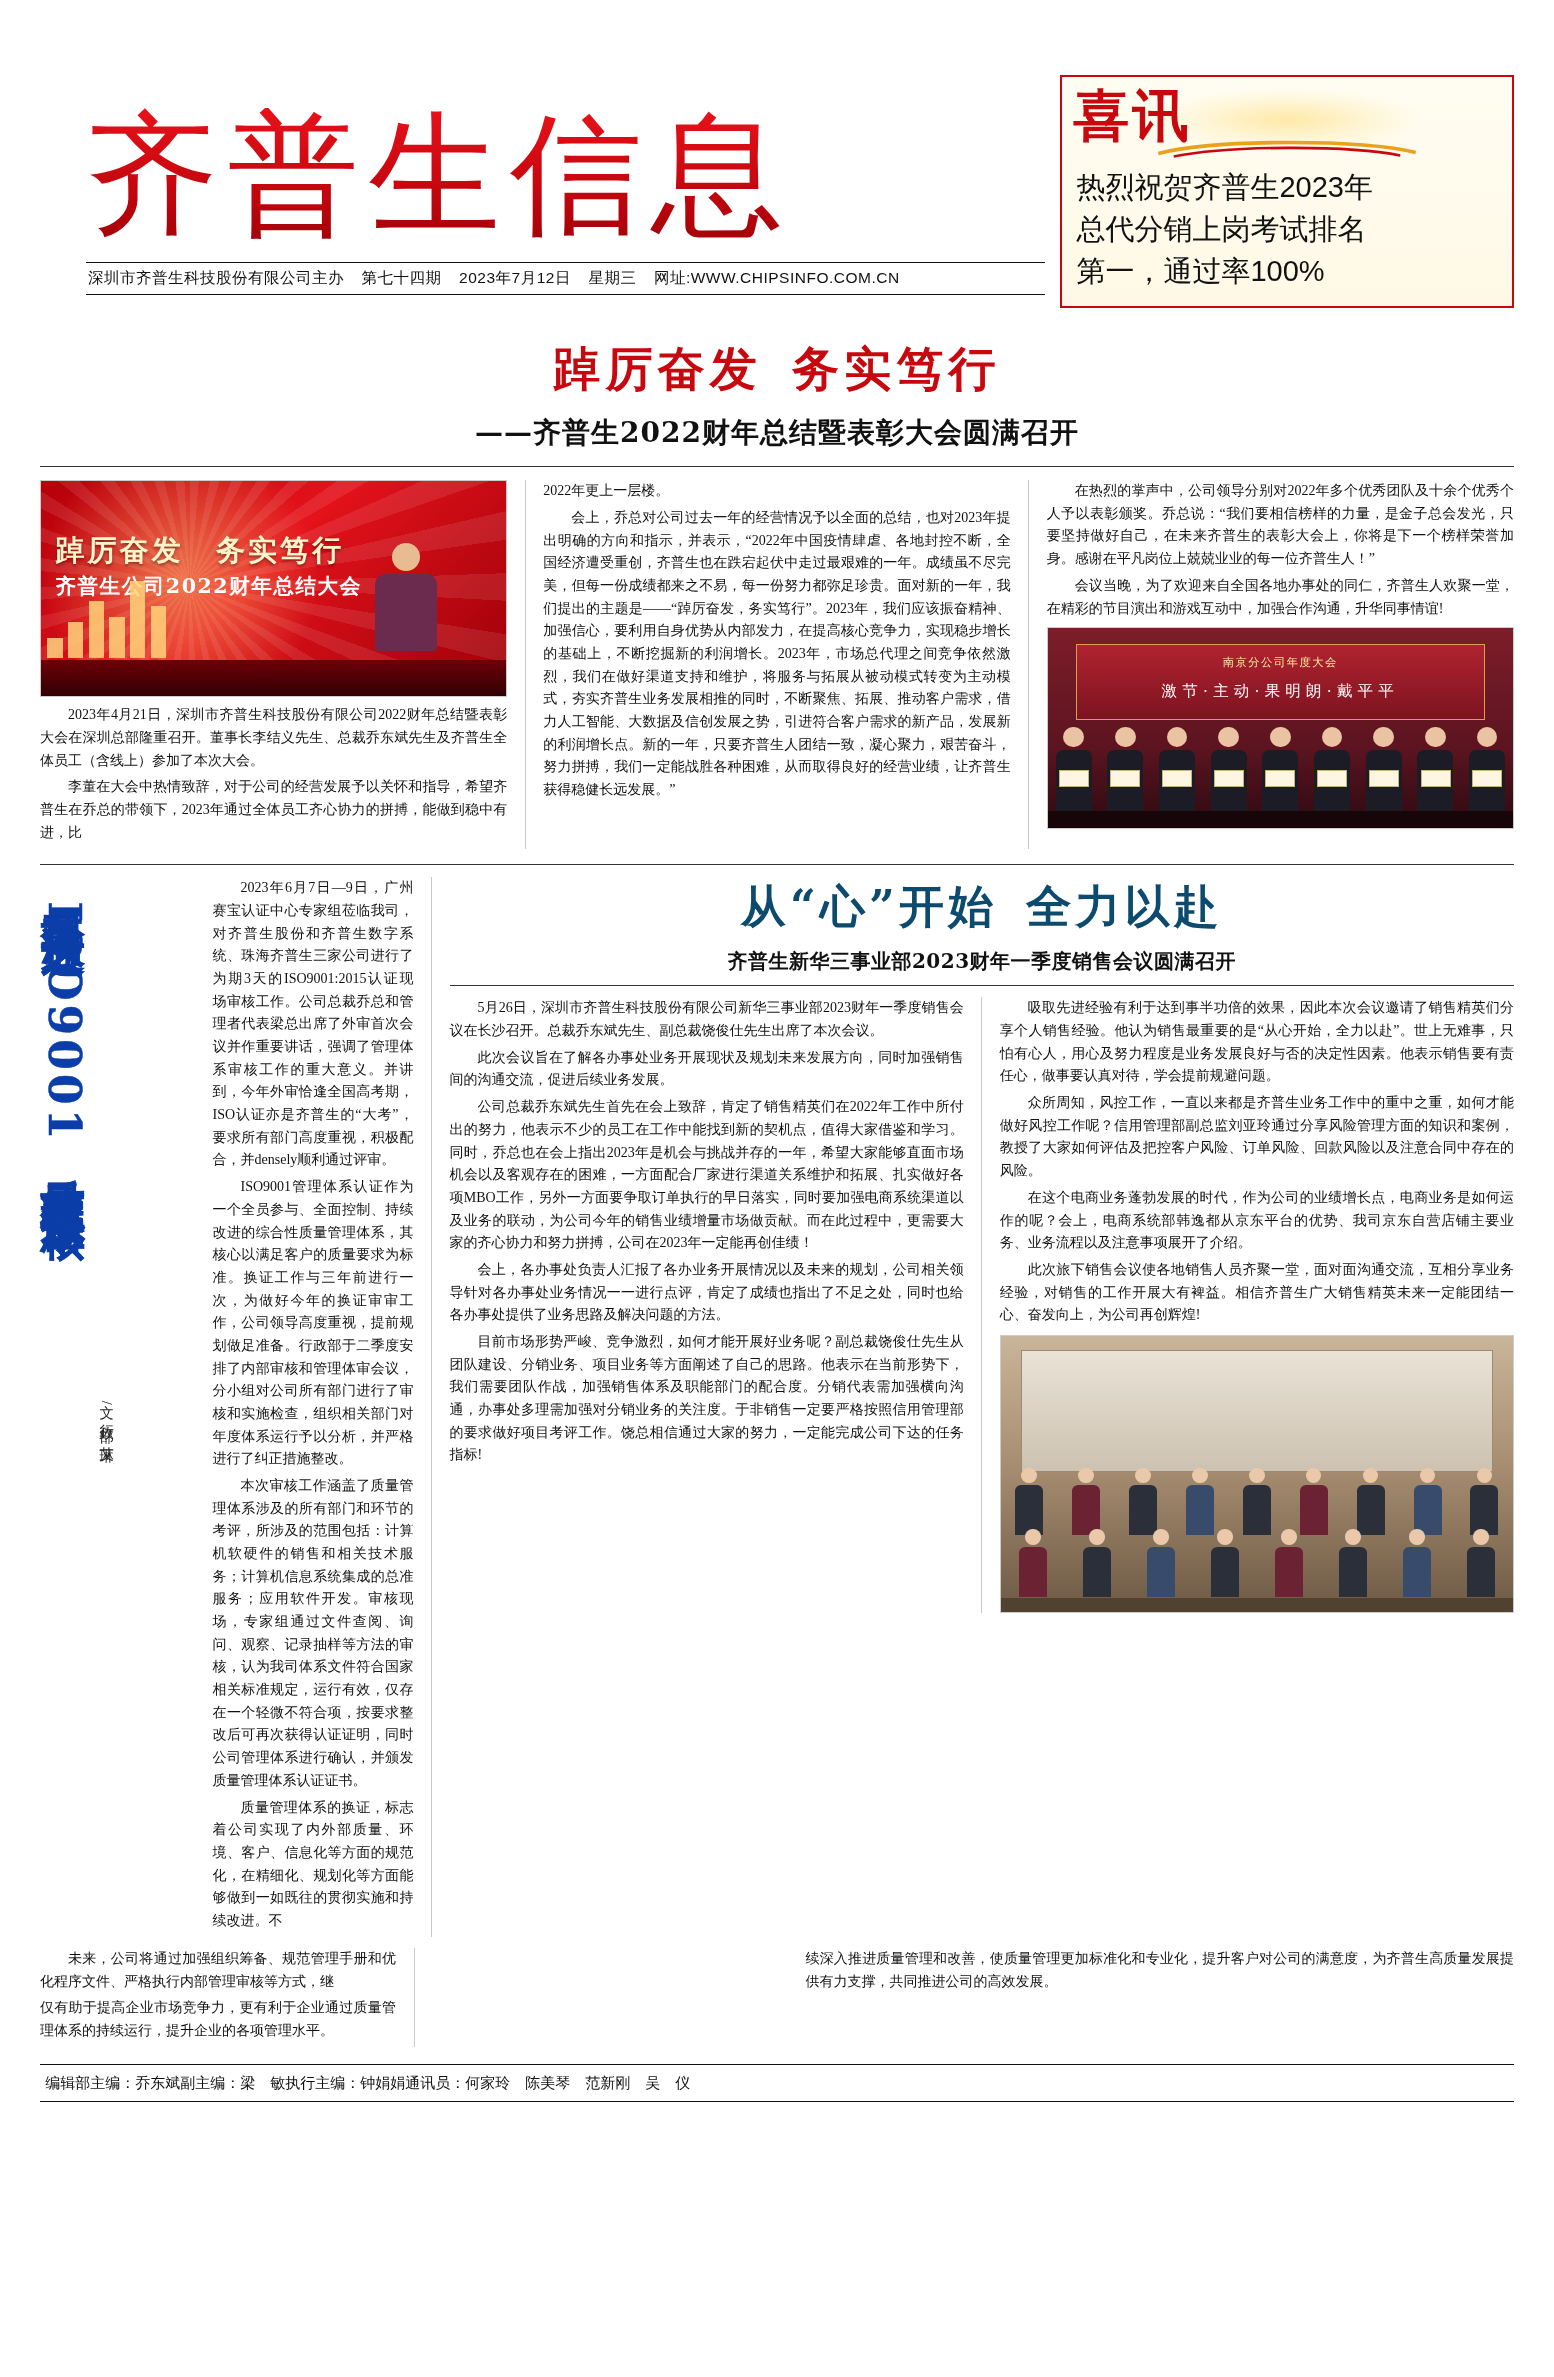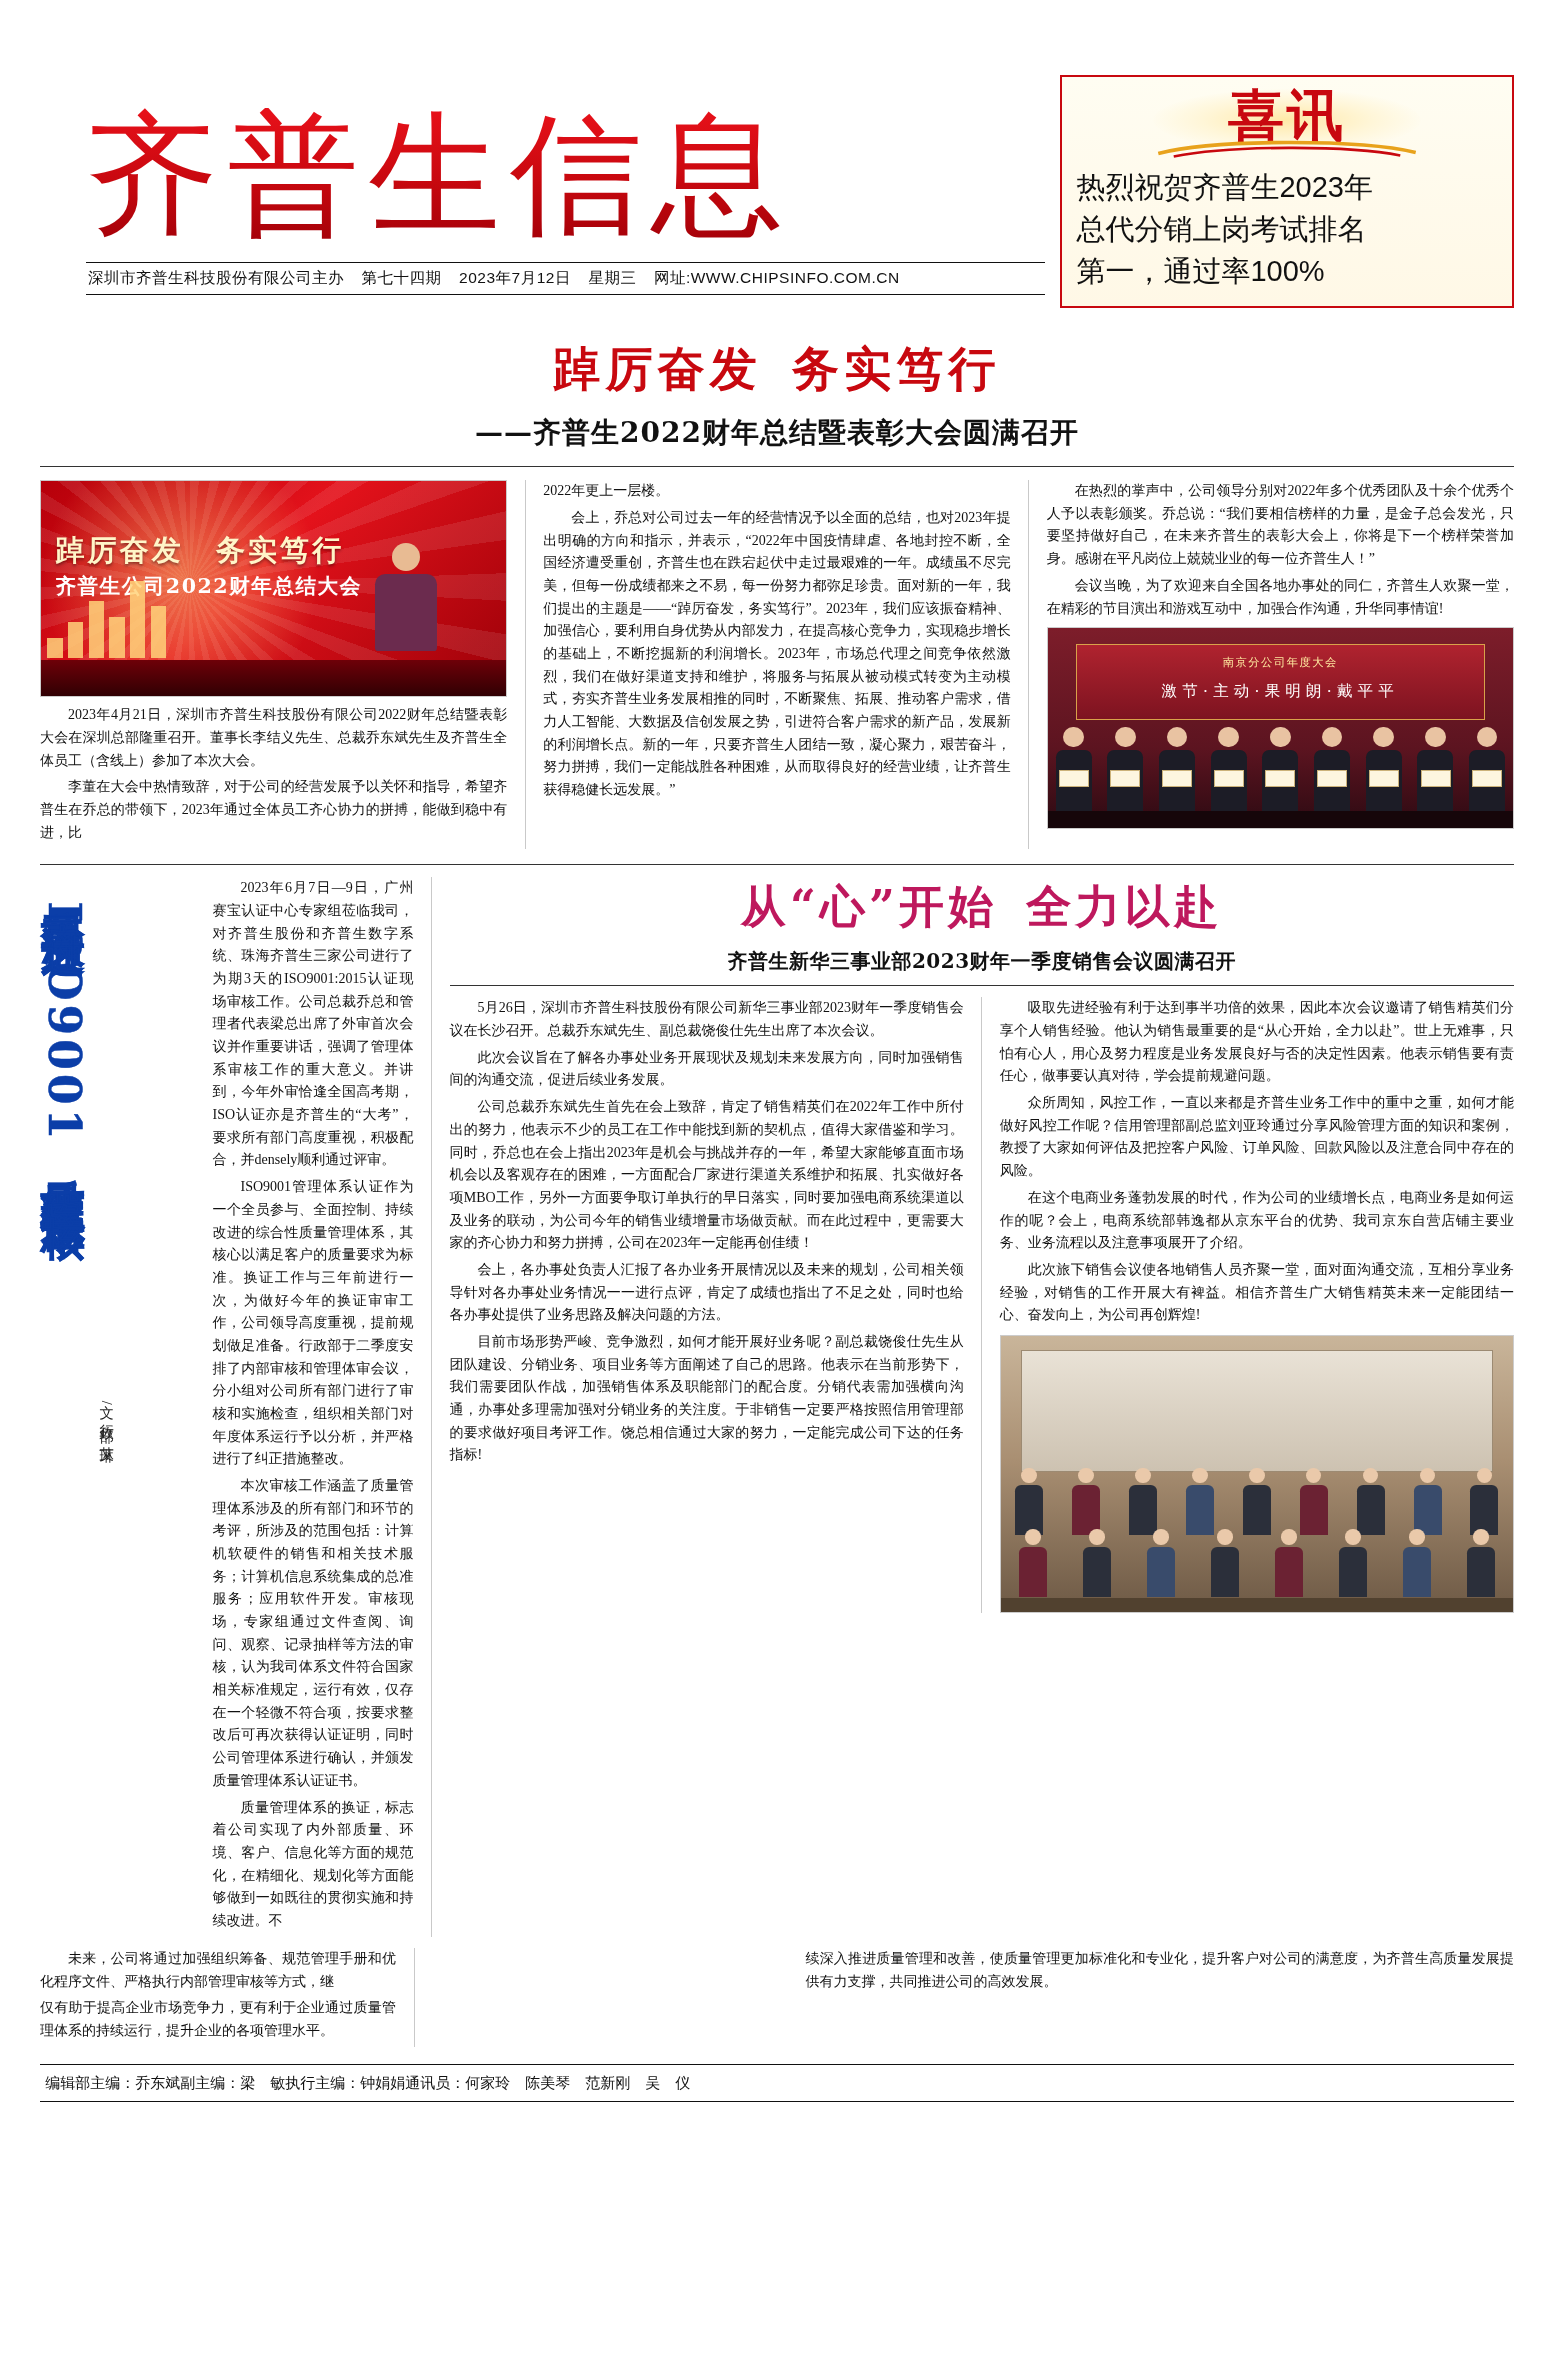--- a/index.html
+++ b/index.html
@@ -53,21 +53,20 @@
   }
   .mast-right {
     width: 454px;
     flex: 0 0 454px;
     border: 2.1px double #c8080f;
     padding: 9.3px 11.3px 13.4px 11.3px;
     background: linear-gradient(180deg,#fffdf2 0%, #fff8e6 100%);
     margin-top: 44px;
   }
   .xixun {
-    text-align: center;
     position: relative;
     height: 77px;
   }
   .xixun .glow {
     position:absolute; left:50%; top:3.1px; transform:translateX(-50%);
     width: 268px; height: 62px;
     background: radial-gradient(ellipse at center, #ffe9a8 0%, #fff6d8 45%, rgba(255,255,255,0) 72%);
     border-radius: 50%;
   }
   .xixun .word {
@@ -215,21 +214,21 @@
   .vbyline {
     writing-mode: vertical-rl;
     font-size: 14.4px;
     letter-spacing: 2.1px;
     color:#222;
     margin-top: 516px;
   }
 
   
   .headline2 {
-    font-family:"DejaVu Serif",serif; font-weight:700; font-size: 45px; color:#be185d;
+    font-family:"DejaVu Serif",serif; font-weight:700; font-size: 45px; color:#0c4a6e;
     text-align:center; letter-spacing: 4.1px;
   }
   .subhead2 {
     margin-top: 10.3px; text-align:center;
     font-family:"DejaVu Serif",serif; font-weight:700; font-size: 20px; color:#111; letter-spacing:0.5px;
   }
   .rule2 { border-top: 1px solid #333; margin: 10.3px 0 11.3px; }
 
   
   .footer {

